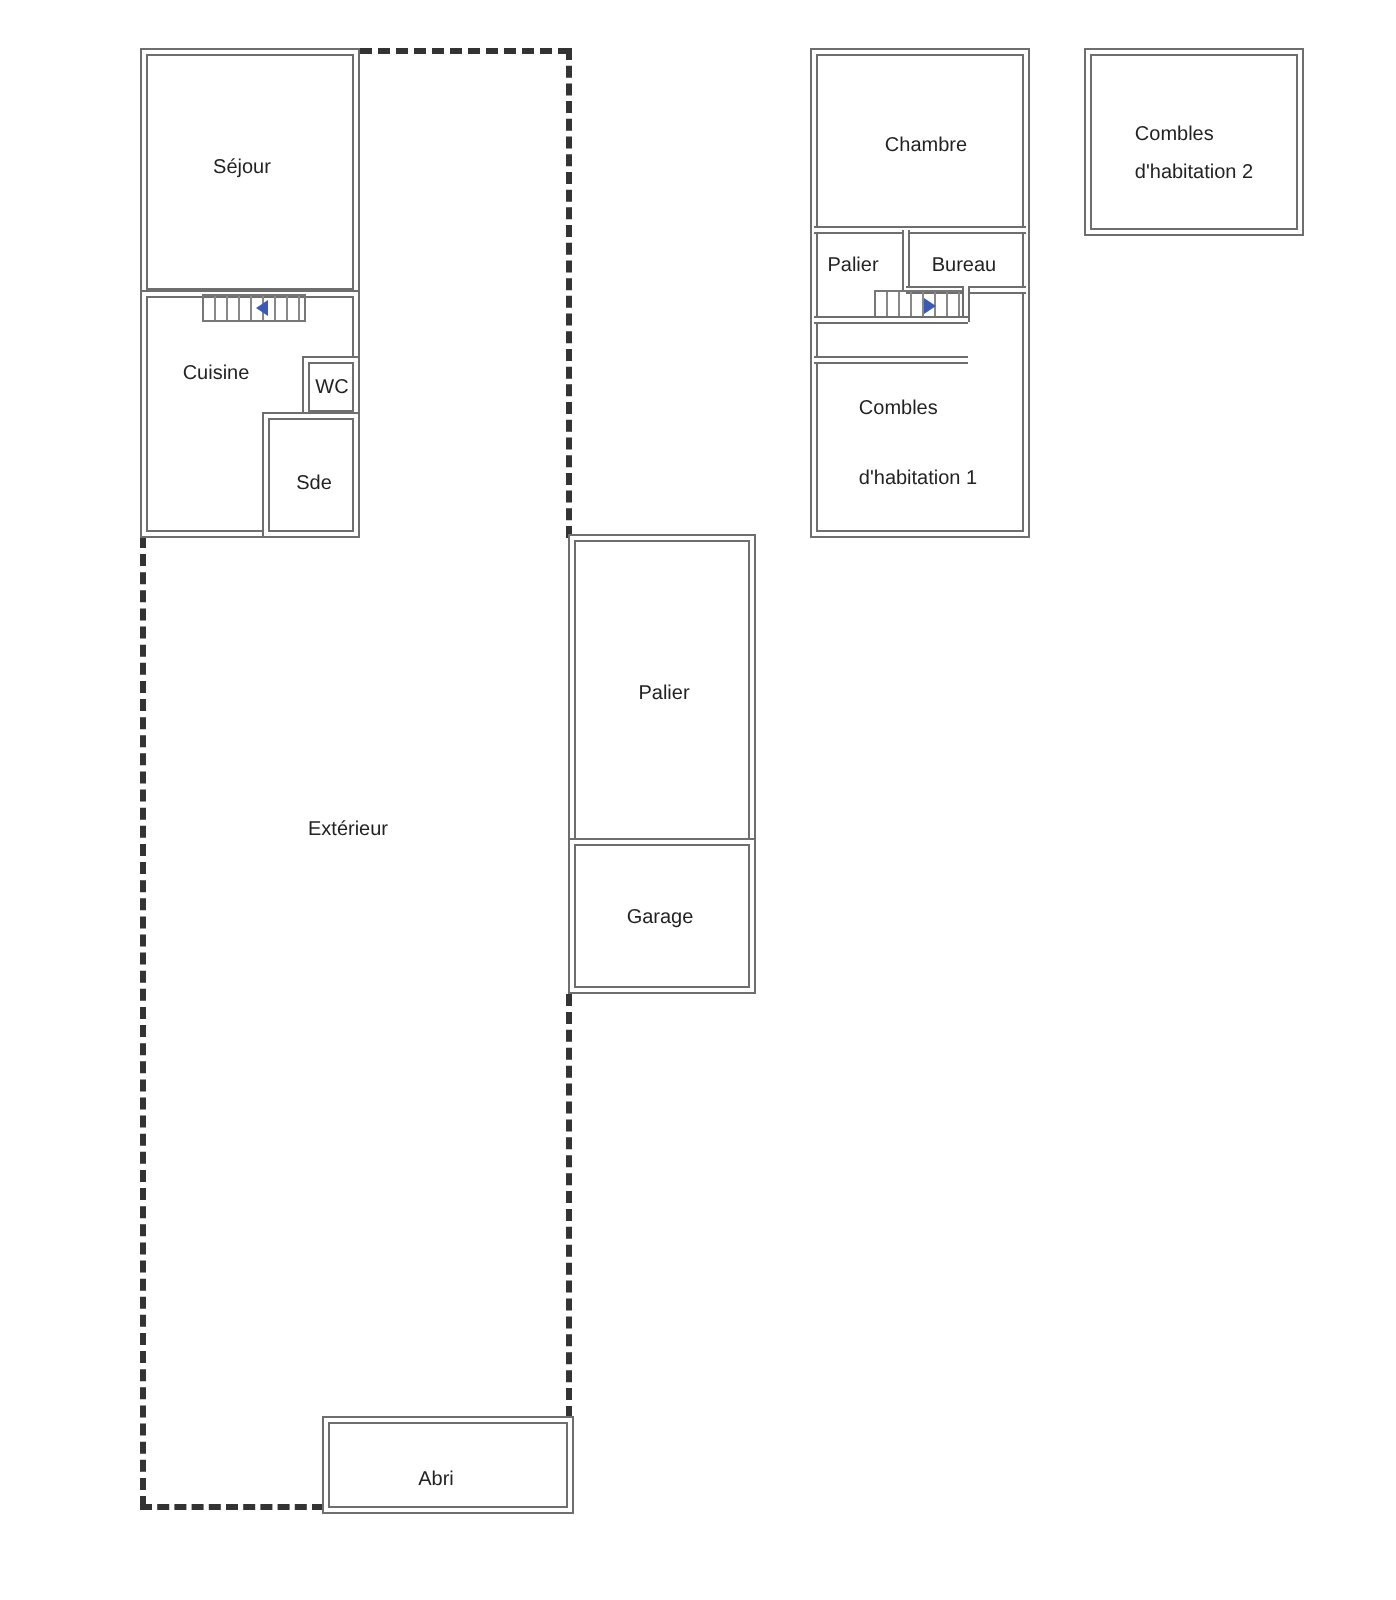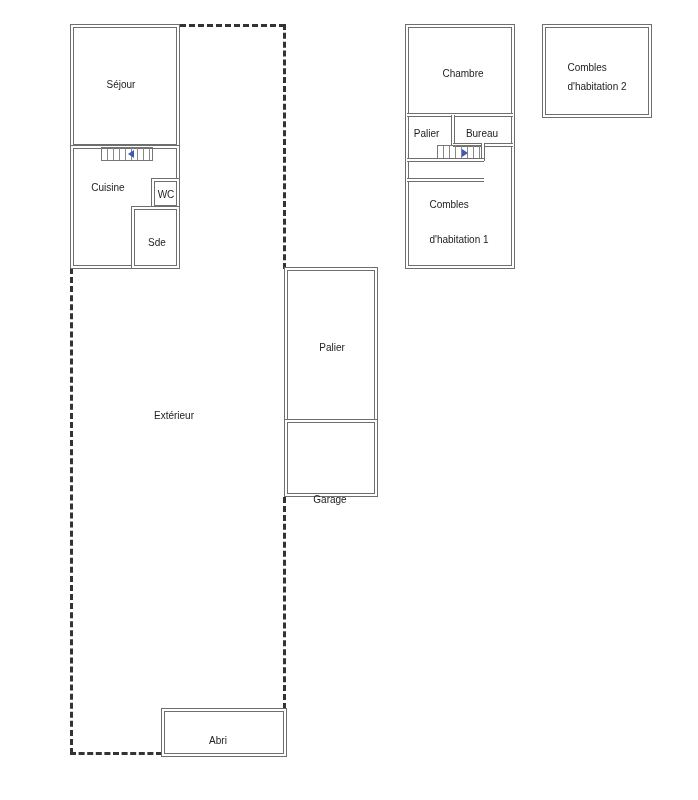--- a/index.html
+++ b/index.html
@@ -36,21 +36,21 @@
 <div class="wall" style="left:151px; top:178px; width:29px; height:31px;"></div>
 <div class="label" style="left:166px; top:194px;">WC</div>
 
 <div class="wall" style="left:131px; top:206px; width:49px; height:63px;"></div>
 <div class="label" style="left:157px; top:242px;">Sde</div>
 
 <div class="wall" style="left:284px; top:267px; width:94px; height:156px;"></div>
 <div class="label" style="left:332px; top:347px;">Palier</div>
 
 <div class="wall" style="left:284px; top:419px; width:94px; height:78px;"></div>
-<div class="label" style="left:330px; top:459px;margin-top:40px;">Garage</div>
+<div class="label" style="left:330px; top:459px;">Garage</div>
 
 <div class="wall" style="left:161px; top:708px; width:126px; height:49px;"></div>
 <div class="label" style="left:218px; top:740px;">Abri</div>
 
 <div class="wall" style="left:405px; top:24px; width:110px; height:245px;"></div>
 
 <div class="hwall" style="left:407px; top:113px; width:106px;"></div>
 <div class="label" style="left:463px; top:73px;">Chambre</div>
 
 <div class="vwall" style="left:451px; top:115px; height:30px;"></div>

